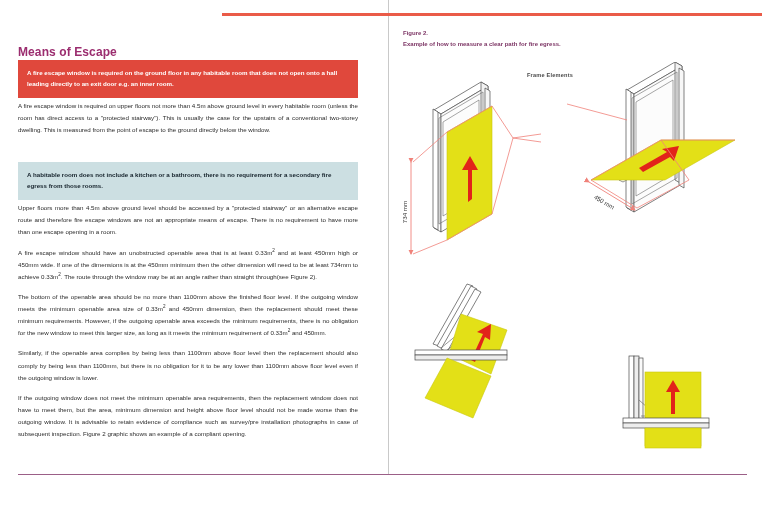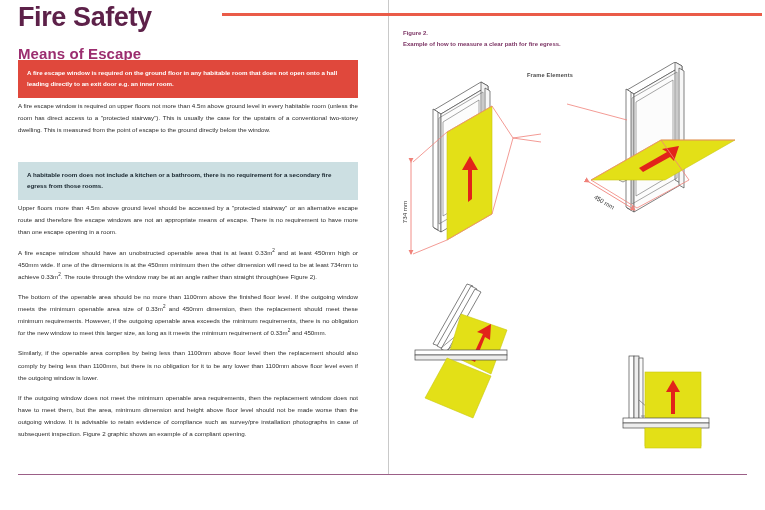--- a/index.html
+++ b/index.html
@@ -17,21 +17,21 @@
   .top-rule{position:absolute;left:222px;top:13px;width:540px;height:2.5px;background:#ea5b48;}
 
   
   .page-left{position:absolute;left:0;top:0;width:388px;height:474px;}
   .doc-title{
     position:absolute;left:18px;top:2px;
     font-size:27px;font-weight:bold;color:#5d2149;letter-spacing:-0.4px;
   }
   .section-head{
     position:absolute;left:18px;top:45px;
-    font-size:15px;font-weight:bold;color:#9b2d6f;letter-spacing:0.1px;
+    font-size:12px;font-weight:bold;color:#9b2d6f;letter-spacing:0.1px;
   }
   .callout{
     position:absolute;left:18px;width:340px;box-sizing:border-box;
     padding:7px 9px 8px 9px;font-size:6.2px;font-weight:bold;line-height:1.85;
   }
   .callout.red{top:60px;background:#e0483c;color:#ffffff;}
   .callout.blue{top:162px;background:#ccdfe2;color:#15222b;}
 
   .body-col{position:absolute;left:18px;top:100px;width:340px;}
   p.body{
@@ -64,21 +64,20 @@
 </head>
 <body>
 
 <div class="spread">
 
   <div class="gutter"></div>
   <div class="top-rule"></div>
 
   <div class="page-left">
 
-    <div class="doc-title">Fire Safety</div>
     <div class="section-head">Means of Escape</div>
 
     <div class="callout red">A fire escape window is required on the ground floor in any habitable room that does not open onto a hall leading directly to an exit door e.g. an inner room.</div>
     <div class="callout blue">A habitable room does not include a kitchen or a bathroom, there is no requirement for a secondary fire egress from those rooms.</div>
 
     <div class="body-col">
       <p class="body gap-after-red">A fire escape window is required on upper floors not more than 4.5m above ground level in every habitable room (unless the room has direct access to a "protected stairway"). This is usually the case for the upstairs of a conventional two-storey dwelling. This is measured from the point of escape to the ground directly below the window.</p>
       <div class="spacer-blue"></div>
       <p class="body">Upper floors more than 4.5m above ground level should be accessed by a "protected stairway" or an alternative escape route and therefore fire escape windows are not an appropriate means of escape. There is no requirement to have more than one escape opening in a room.</p>
       <p class="body"><span>A fire escape window should have an unobstructed openable area that is at least 0.33m</span><sup>2</sup><span> and at least 450mm high or 450mm wide. If one of the dimensions is at the 450mm minimum then the other dimension will need to be at least 734mm to achieve 0.33m</span><sup>2</sup><span>. The route through the window may be at an angle rather than straight through(see Figure 2).</span></p>

